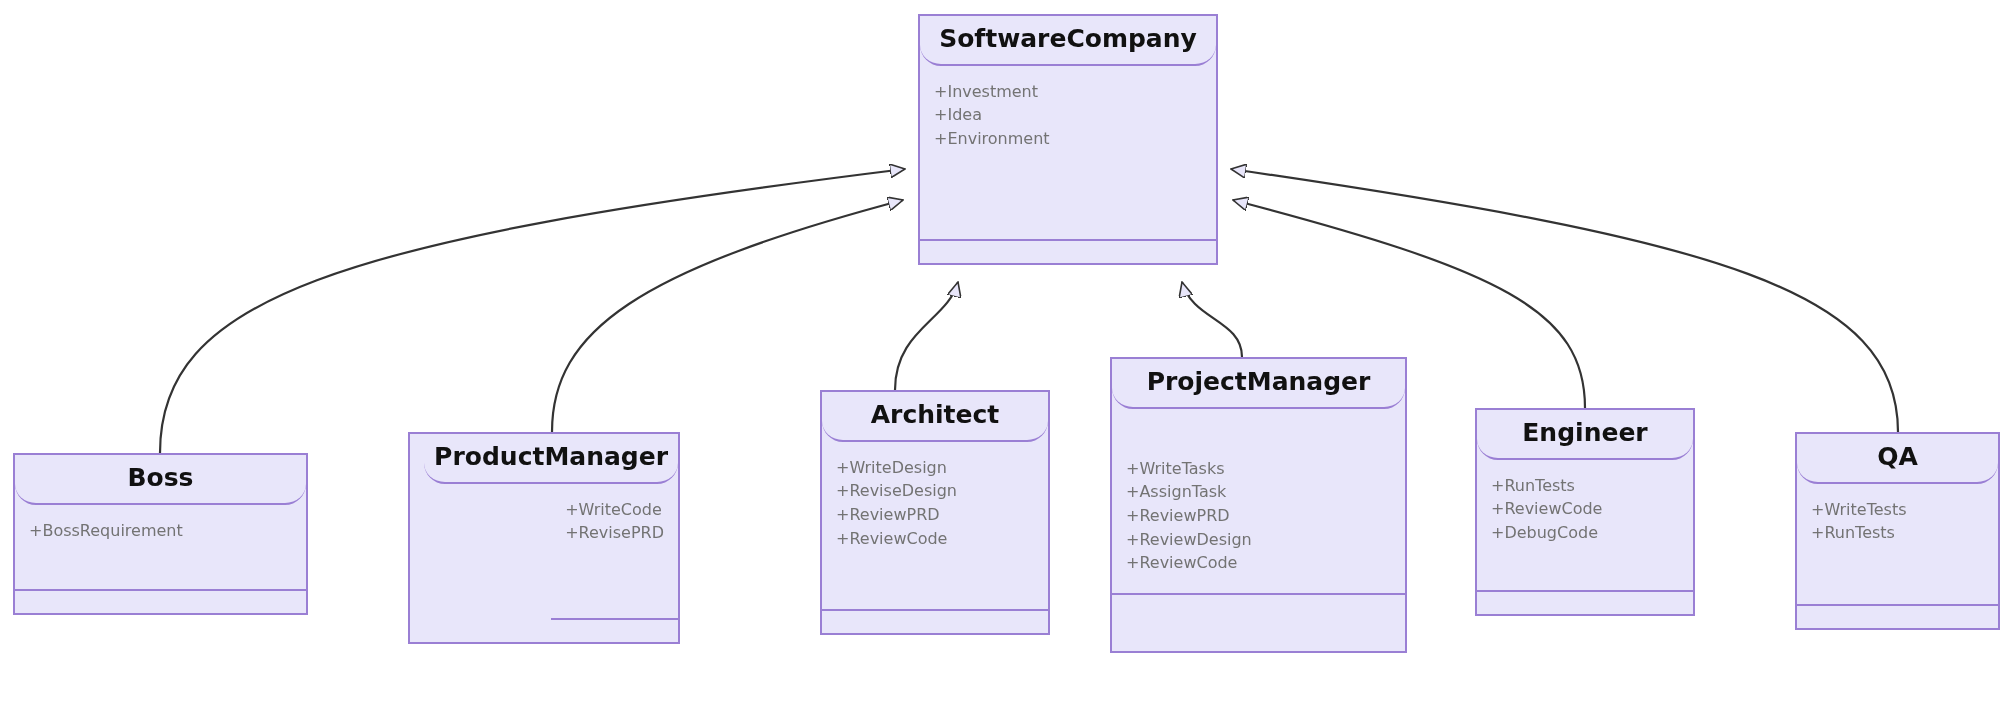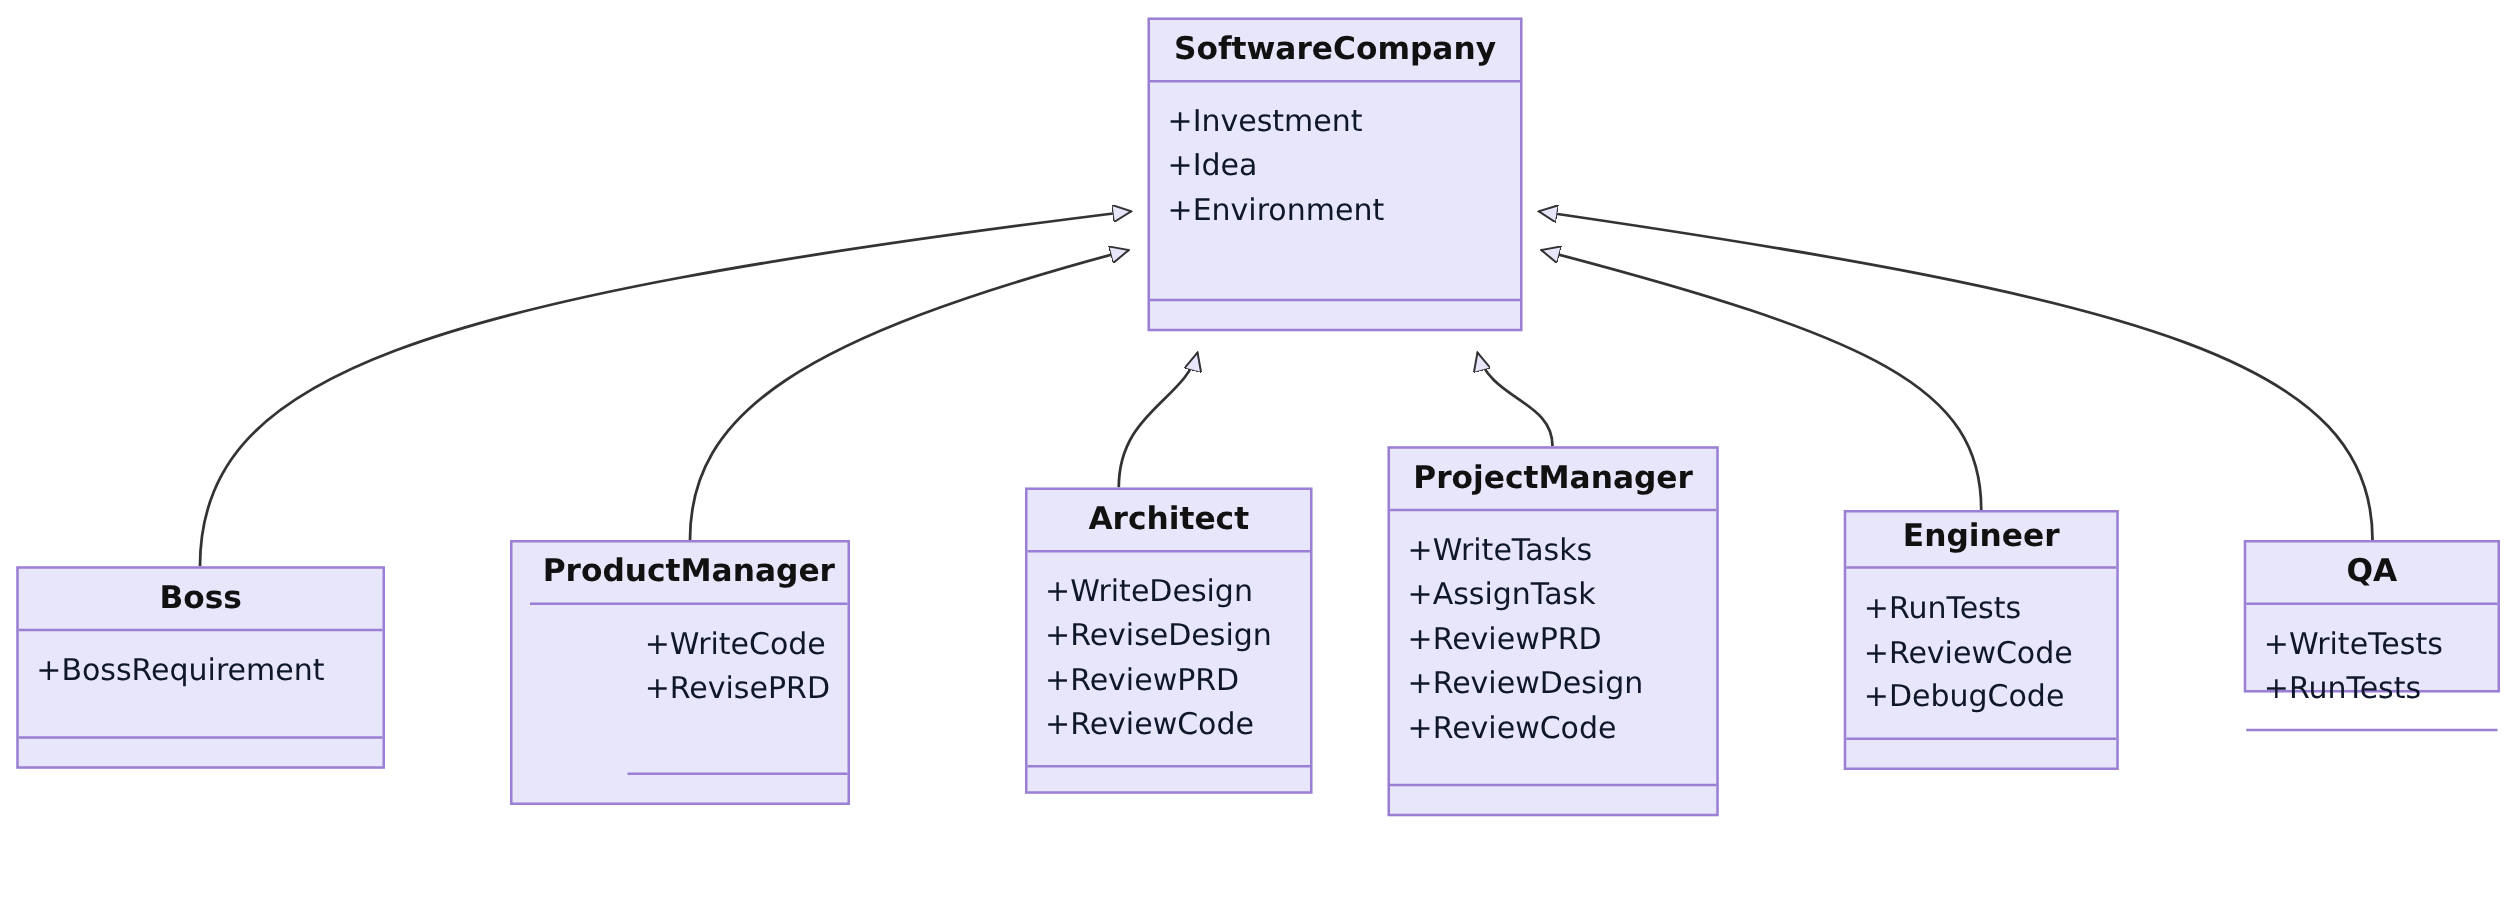--- a/index.html
+++ b/index.html
@@ -33,32 +33,33 @@
   }
   .class-title {
     text-align: center;
     font-weight: bold;
     font-size: 25px;
     color: #111111;
     padding: 9px 10px 11px 10px;
     border-bottom: 2px solid #9a7fd4;
     line-height: 1.1;
     white-space: nowrap;
+    border-radius: 21px;
   }
   .class-members {
     padding: 14px 14px 14px 14px;
     border-bottom: 2px solid #9a7fd4;
     flex: 1 1 auto;
     display: flex;
     flex-direction: column;
     justify-content: flex-start;
   }
   .member-row {
-    font-size: 24px;
-    color: #0f172a;
+    font-size: 16px;
+    color: #737373;
     line-height: 1.48;
     white-space: nowrap;
   }
   .class-methods {
     height: 22px;
     flex: 0 0 22px;
   }
 </style>
 </head>
 <body>
@@ -119,21 +120,21 @@
     <div class="class-title">Architect</div>
     <div class="class-members">
       <div class="member-row">+WriteDesign</div>
       <div class="member-row">+ReviseDesign</div>
       <div class="member-row">+ReviewPRD</div>
       <div class="member-row">+ReviewCode</div>
     </div>
     <div class="class-methods"></div>
   </div>
 
-  <div class="uml-class" style="left:1110px; top:357px; width:265px; height:296px;">
+  <div class="uml-class" style="left:1110px; top:357px; width:297px; height:296px;gap:34px;">
     <div class="class-title">ProjectManager</div>
     <div class="class-members">
       <div class="member-row">+WriteTasks</div>
       <div class="member-row">+AssignTask</div>
       <div class="member-row">+ReviewPRD</div>
       <div class="member-row">+ReviewDesign</div>
       <div class="member-row">+ReviewCode</div>
     </div>
     <div class="class-methods"></div>
   </div>
@@ -141,21 +142,21 @@
   <div class="uml-class" style="left:1475px; top:408px; width:220px; height:208px;justify-content:flex-end;">
     <div class="class-title">Engineer</div>
     <div class="class-members">
       <div class="member-row">+RunTests</div>
       <div class="member-row">+ReviewCode</div>
       <div class="member-row">+DebugCode</div>
     </div>
     <div class="class-methods"></div>
   </div>
 
-  <div class="uml-class" style="left:1795px; top:432px; width:205px; height:122px;">
+  <div class="uml-class" style="left:1795px; top:432px; width:205px; height:198px;">
     <div class="class-title">QA</div>
     <div class="class-members">
       <div class="member-row">+WriteTests</div>
       <div class="member-row">+RunTests</div>
     </div>
     <div class="class-methods"></div>
   </div>
 
 </div>
 

